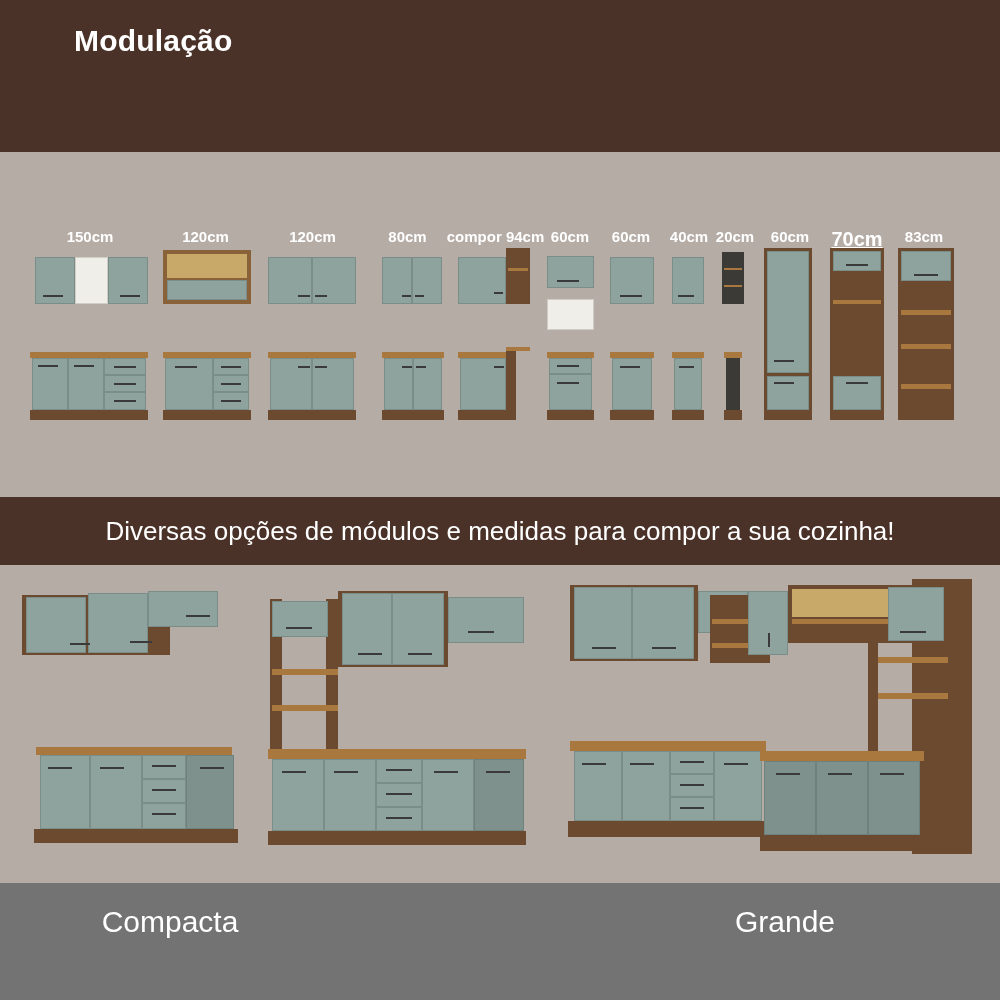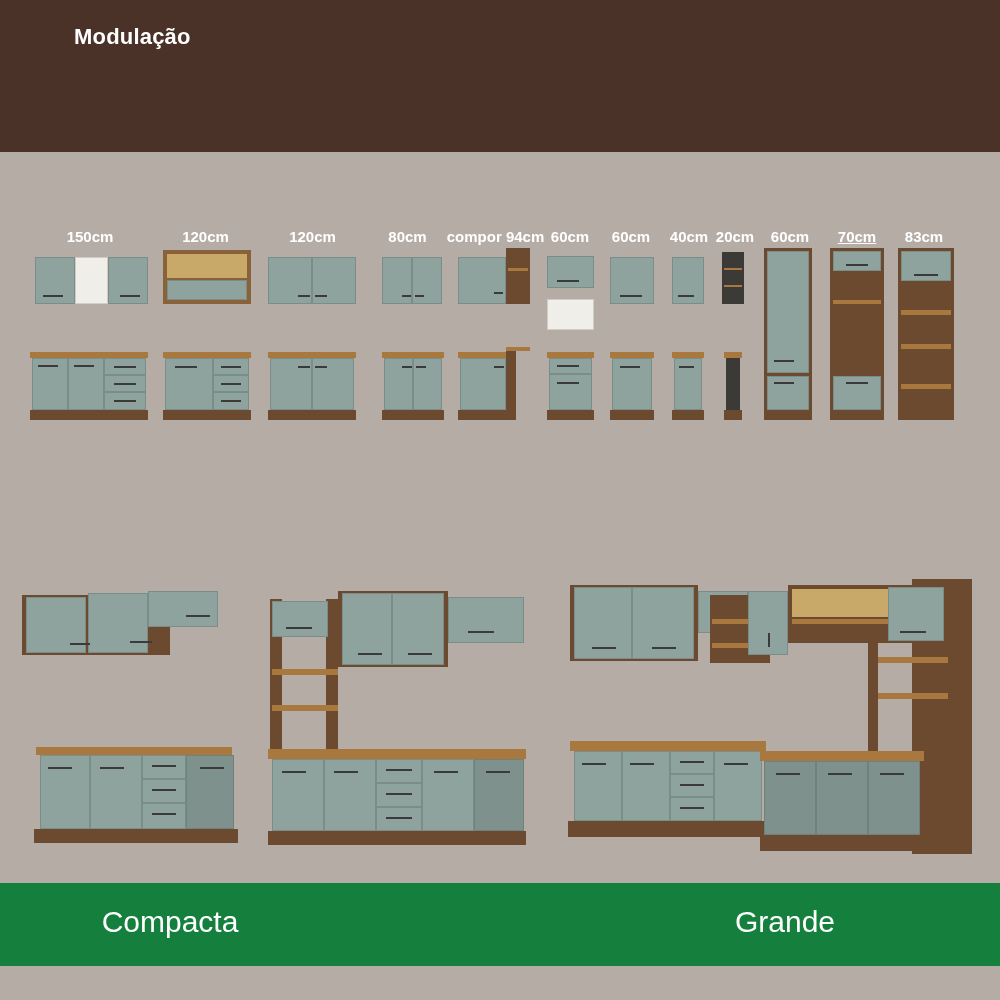--- a/index.html
+++ b/index.html
@@ -22,21 +22,21 @@
   .header {
     position: absolute;
     left: 0; top: 0;
     width: 1000px; height: 152px;
     background: #4a3228;
     box-sizing: border-box;
     padding: 18px 0 0 70px;
   }
   .header .sub {
     color: #ffffff;
-    font-size: 22px;
+    font-size: 30px;
     font-weight: bold;
     letter-spacing: 0.2px;
     line-height: 1.0;
     margin: 8px 0 0 4px;
   }
   .header .title {
     color: #ffffff;
     font-size: 64px;
     font-weight: bold;
     line-height: 1.0;
@@ -125,22 +125,22 @@
     position: absolute;
     left: 0; top: 565px;
     width: 1000px; height: 318px;
     background: #b5aca6;
   }
 
   
   .footer {
     position: absolute;
     left: 0; top: 883px;
-    width: 1000px; height: 83px;
-    background: #15803d;
+    width: 1000px; height: 117px;
+    background: #737373;
   }
   .footer .item {
     position: absolute;
     top: 22px;
     color: #ffffff;
     font-size: 30px;
     text-align: center;
   }
 </style>
 </head>
@@ -157,21 +157,21 @@
     <div style="position:absolute;left:30px;top:76px;width:120px;text-align:center;color:#fff;font-size:15px;font-weight:bold;">150cm</div>
     <div style="position:absolute;left:158px;top:76px;width:95px;text-align:center;color:#fff;font-size:15px;font-weight:bold;">120cm</div>
     <div style="position:absolute;left:265px;top:76px;width:95px;text-align:center;color:#fff;font-size:15px;font-weight:bold;">120cm</div>
     <div style="position:absolute;left:370px;top:76px;width:75px;text-align:center;color:#fff;font-size:15px;font-weight:bold;">80cm</div>
     <div style="position:absolute;left:443px;top:76px;width:105px;text-align:center;color:#fff;font-size:15px;font-weight:bold;">compor 94cm</div>
     <div style="position:absolute;left:540px;top:76px;width:60px;text-align:center;color:#fff;font-size:15px;font-weight:bold;">60cm</div>
     <div style="position:absolute;left:601px;top:76px;width:60px;text-align:center;color:#fff;font-size:15px;font-weight:bold;">60cm</div>
     <div style="position:absolute;left:661px;top:76px;width:56px;text-align:center;color:#fff;font-size:15px;font-weight:bold;">40cm</div>
     <div style="position:absolute;left:710px;top:76px;width:50px;text-align:center;color:#fff;font-size:15px;font-weight:bold;">20cm</div>
     <div style="position:absolute;left:760px;top:76px;width:60px;text-align:center;color:#fff;font-size:15px;font-weight:bold;">60cm</div>
-    <div style="position:absolute;left:826px;top:76px;width:62px;text-align:center;color:#fff;font-size:15px;font-weight:bold;text-decoration:underline;">70cm</div>
+    <div style="position:absolute;left:826px;top:76px;width:62px;text-align:center;color:#fff;font-size:20px;font-weight:bold;text-decoration:underline;">70cm</div>
     <div style="position:absolute;left:890px;top:76px;width:68px;text-align:center;color:#fff;font-size:15px;font-weight:bold;">83cm</div>
 
     <div class="cab" style="left:35px;top:105px;width:113px;height:47px;">
       <div class="door" style="left:0;top:0;width:40px;height:47px;"></div>
       <div class="white" style="left:40px;top:0;width:33px;height:47px;"></div>
       <div class="door" style="left:73px;top:0;width:40px;height:47px;"></div>
       <div class="hndl" style="left:8px;top:38px;width:20px;"></div>
       <div class="hndl" style="left:85px;top:38px;width:20px;"></div>
     </div>
 
@@ -341,20 +341,23 @@
       <div class="hndl" style="left:16px;top:6px;width:22px;"></div>
     </div>
 
     <div class="cab" style="left:898px;top:224px;width:56px;height:44px;">
       <div class="wood" style="left:0;top:0;width:56px;height:44px;"></div>
       <div class="wood plank" style="left:3px;top:8px;width:50px;height:5px;"></div>
     </div>
 
   </div>
 
+  <div class="mid-banner">
+    <div class="txt">Diversas opções de módulos e medidas para compor a sua cozinha!</div>
+  </div>
 
   <div class="kitchens-band">
 
     <div class="cab" style="left:18px;top:20px;width:230px;height:280px;">
 
       <div class="wood" style="left:4px;top:10px;width:148px;height:60px;"></div>
       <div class="door" style="left:8px;top:12px;width:60px;height:56px;"></div>
       <div class="door" style="left:70px;top:8px;width:60px;height:60px;"></div>
       <div class="door" style="left:130px;top:6px;width:70px;height:36px;"></div>
       <div class="hndl" style="left:52px;top:58px;width:20px;"></div>

